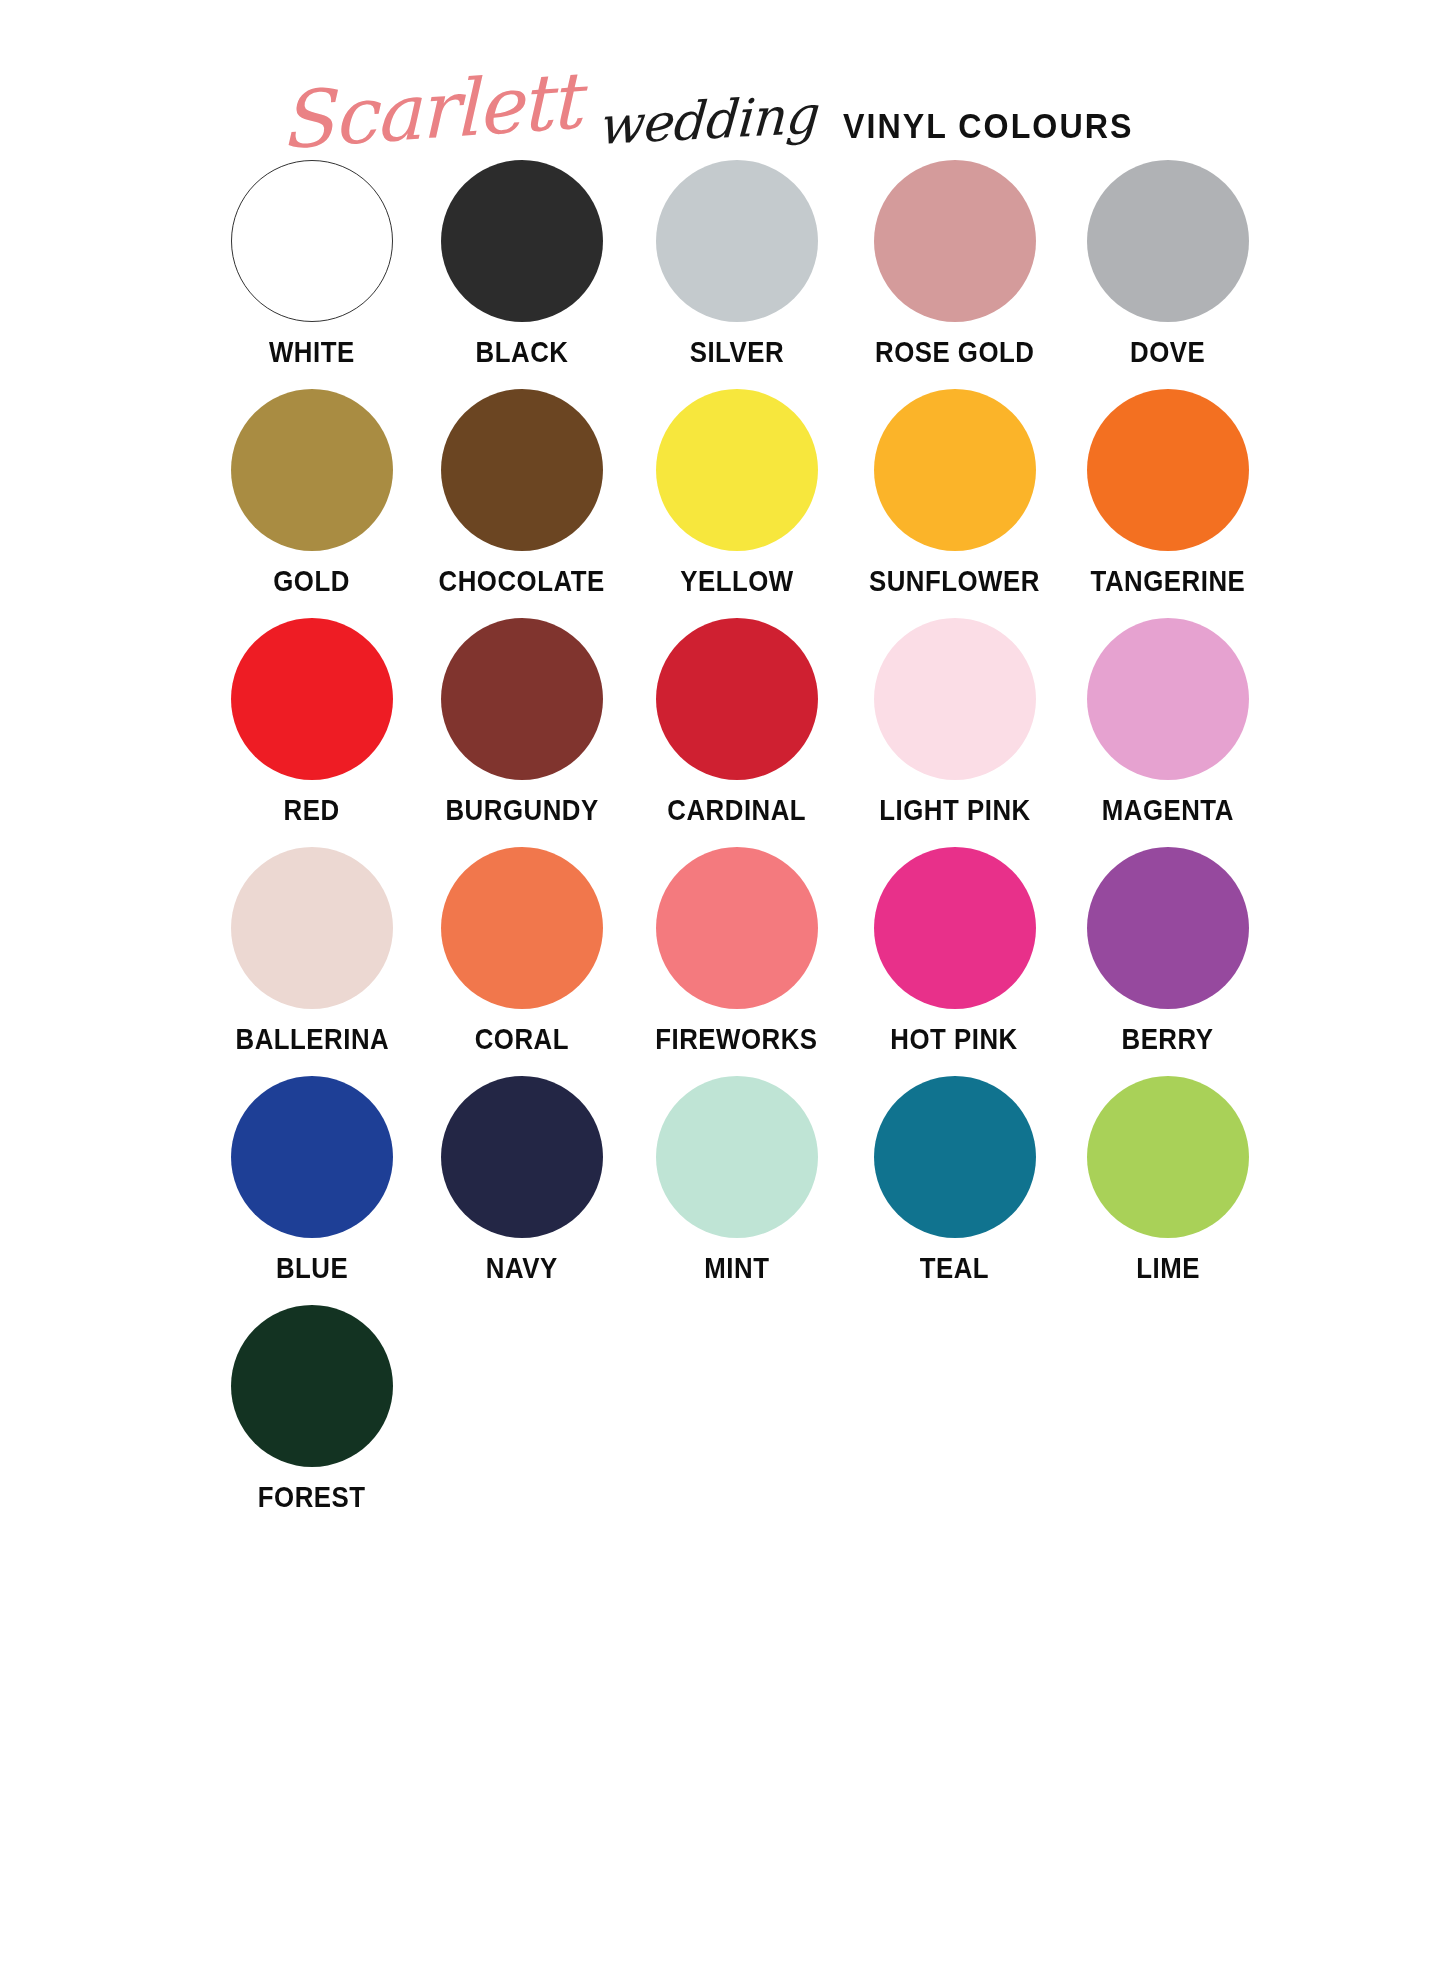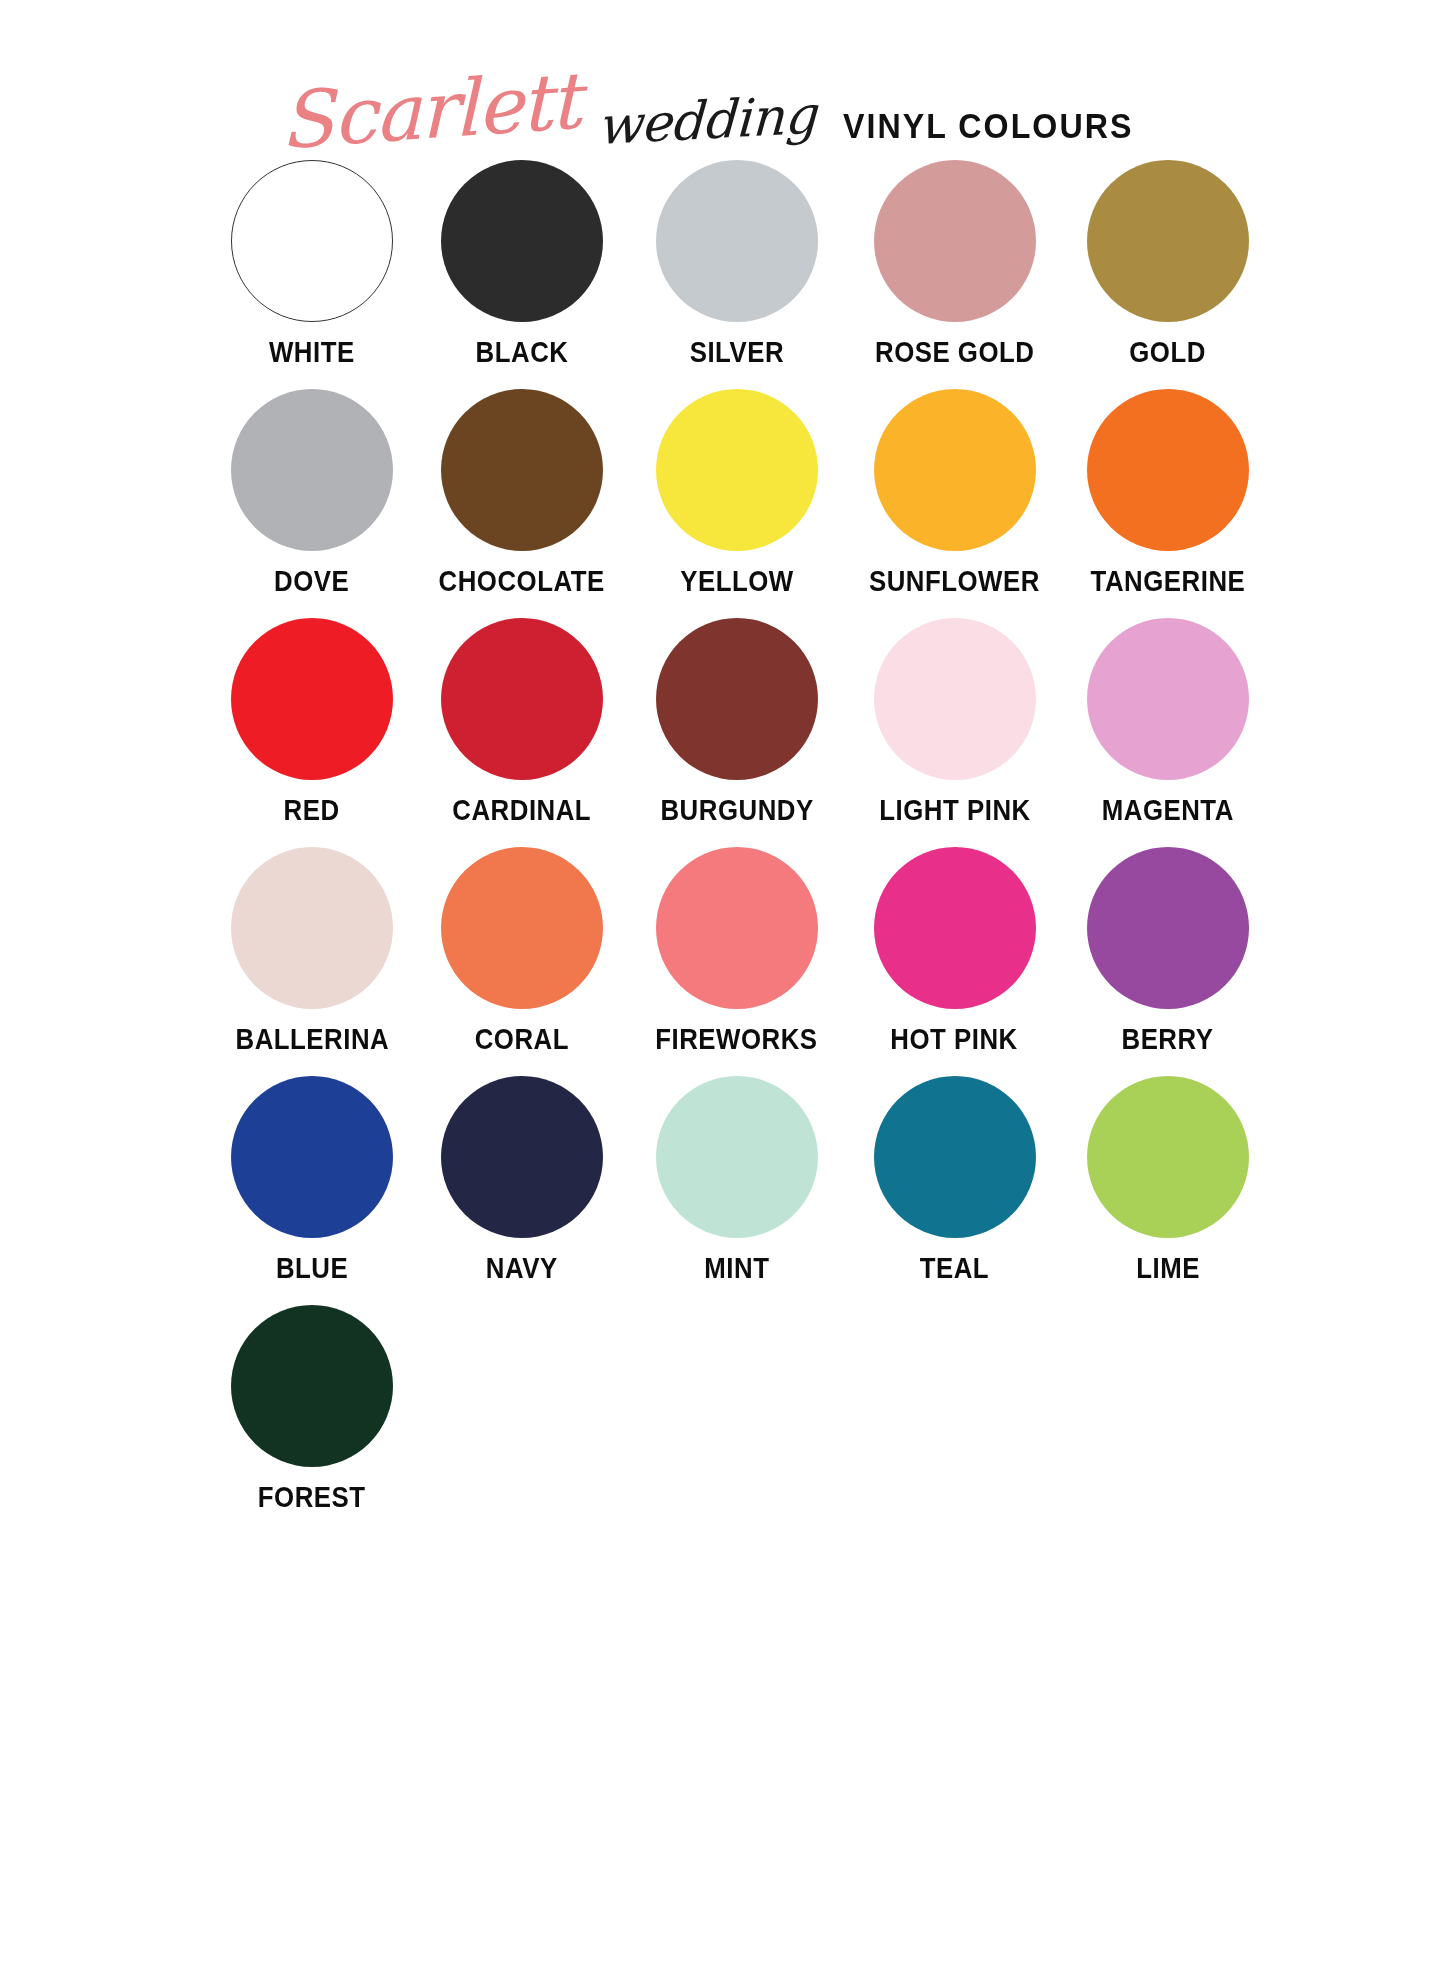--- a/index.html
+++ b/index.html
@@ -143,56 +143,56 @@
       </div>
       <div class="cell">
         <div class="swatch" style="background: rgb(196, 202, 205);"></div>
         <div class="swatch-label">SILVER</div>
       </div>
       <div class="cell">
         <div class="swatch" style="background: rgb(212, 155, 155);"></div>
         <div class="swatch-label">ROSE GOLD</div>
       </div>
       <div class="cell">
+        <div class="swatch" style="background: rgb(176, 178, 181);"></div>
+        <div class="swatch-label">DOVE</div>
+      </div>
+      <div class="cell">
         <div class="swatch" style="background: rgb(169, 140, 66);"></div>
         <div class="swatch-label">GOLD</div>
       </div>
       <div class="cell">
-        <div class="swatch" style="background: rgb(176, 178, 181);"></div>
-        <div class="swatch-label">DOVE</div>
-      </div>
-      <div class="cell">
         <div class="swatch" style="background: rgb(107, 69, 34);"></div>
         <div class="swatch-label">CHOCOLATE</div>
       </div>
       <div class="cell">
         <div class="swatch" style="background: rgb(247, 231, 61);"></div>
         <div class="swatch-label">YELLOW</div>
       </div>
       <div class="cell">
         <div class="swatch" style="background: rgb(251, 180, 41);"></div>
         <div class="swatch-label">SUNFLOWER</div>
       </div>
       <div class="cell">
         <div class="swatch" style="background: rgb(243, 112, 33);"></div>
         <div class="swatch-label">TANGERINE</div>
       </div>
       <div class="cell">
         <div class="swatch" style="background: rgb(238, 28, 36);"></div>
         <div class="swatch-label">RED</div>
       </div>
       <div class="cell">
+        <div class="swatch" style="background: rgb(128, 52, 46);"></div>
+        <div class="swatch-label">BURGUNDY</div>
+      </div>
+      <div class="cell">
         <div class="swatch" style="background: rgb(207, 32, 49);"></div>
         <div class="swatch-label">CARDINAL</div>
       </div>
       <div class="cell">
-        <div class="swatch" style="background: rgb(128, 52, 46);"></div>
-        <div class="swatch-label">BURGUNDY</div>
-      </div>
-      <div class="cell">
         <div class="swatch" style="background: rgb(251, 221, 230);"></div>
         <div class="swatch-label">LIGHT PINK</div>
       </div>
       <div class="cell">
         <div class="swatch" style="background: rgb(230, 162, 208);"></div>
         <div class="swatch-label">MAGENTA</div>
       </div>
       <div class="cell">
         <div class="swatch" style="background: rgb(236, 216, 210);"></div>
         <div class="swatch-label">BALLERINA</div>

